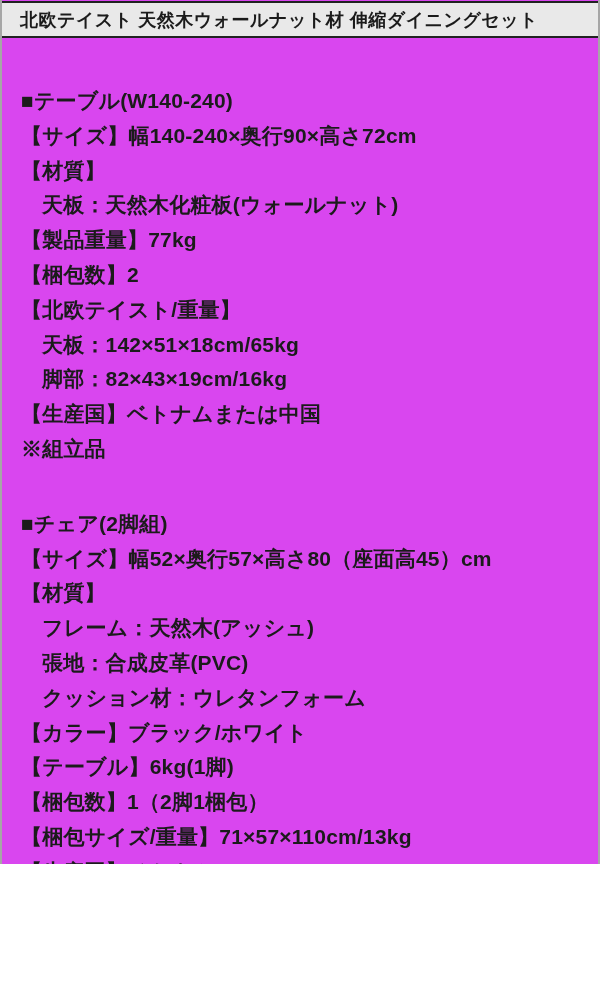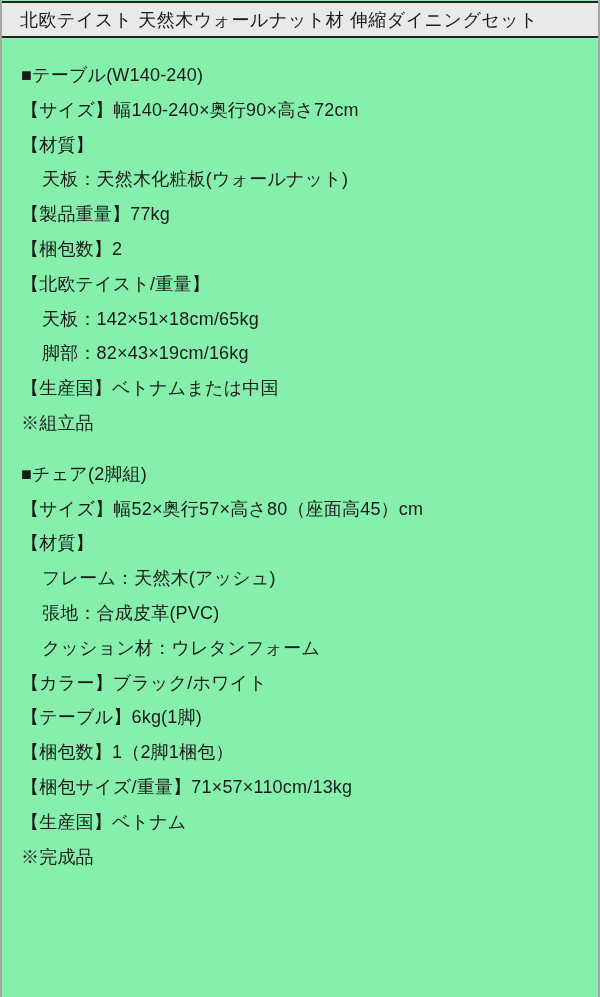--- a/index.html
+++ b/index.html
@@ -10,46 +10,47 @@
   body {
     width: 600px;
     height: 997px;
     font-family: "Liberation Sans", sans-serif;
     color: #1b1b1b;
     overflow: hidden;
   }
   .page {
     box-sizing: border-box;
     width: 600px;
-    height: 997px;
+    height: 864px;
     border-left: 2px solid #a6a6a6;
     border-right: 2px solid #a6a6a6;
-    background: #86efac;
+    background: #d946ef;
     overflow: hidden;
+    font-weight: bold;
   }
   .header-bar {
     box-sizing: border-box;
     margin: 1px -2px 0 -2px;
     height: 37px;
     border: 2px solid #222222;
     background: #e9e9e9;
     display: flex;
     align-items: center;
     padding-left: 18px;
     font-size: 18px;
     letter-spacing: 0.5px;
     white-space: nowrap;
   }
   .content {
-    padding-top: 20px;
-    font-size: 18px;
+    padding-top: 46px;
+    font-size: 21px;
   }
   .spec-section { }
   .section-chair {
-    margin-top: 16px;
+    margin-top: 40px;
   }
   .line {
     height: 34.8px;
     line-height: 34.8px;
     padding-left: 19px;
     white-space: nowrap;
     letter-spacing: 0.2px;
   }
   .line.indent {
     padding-left: 40px;

